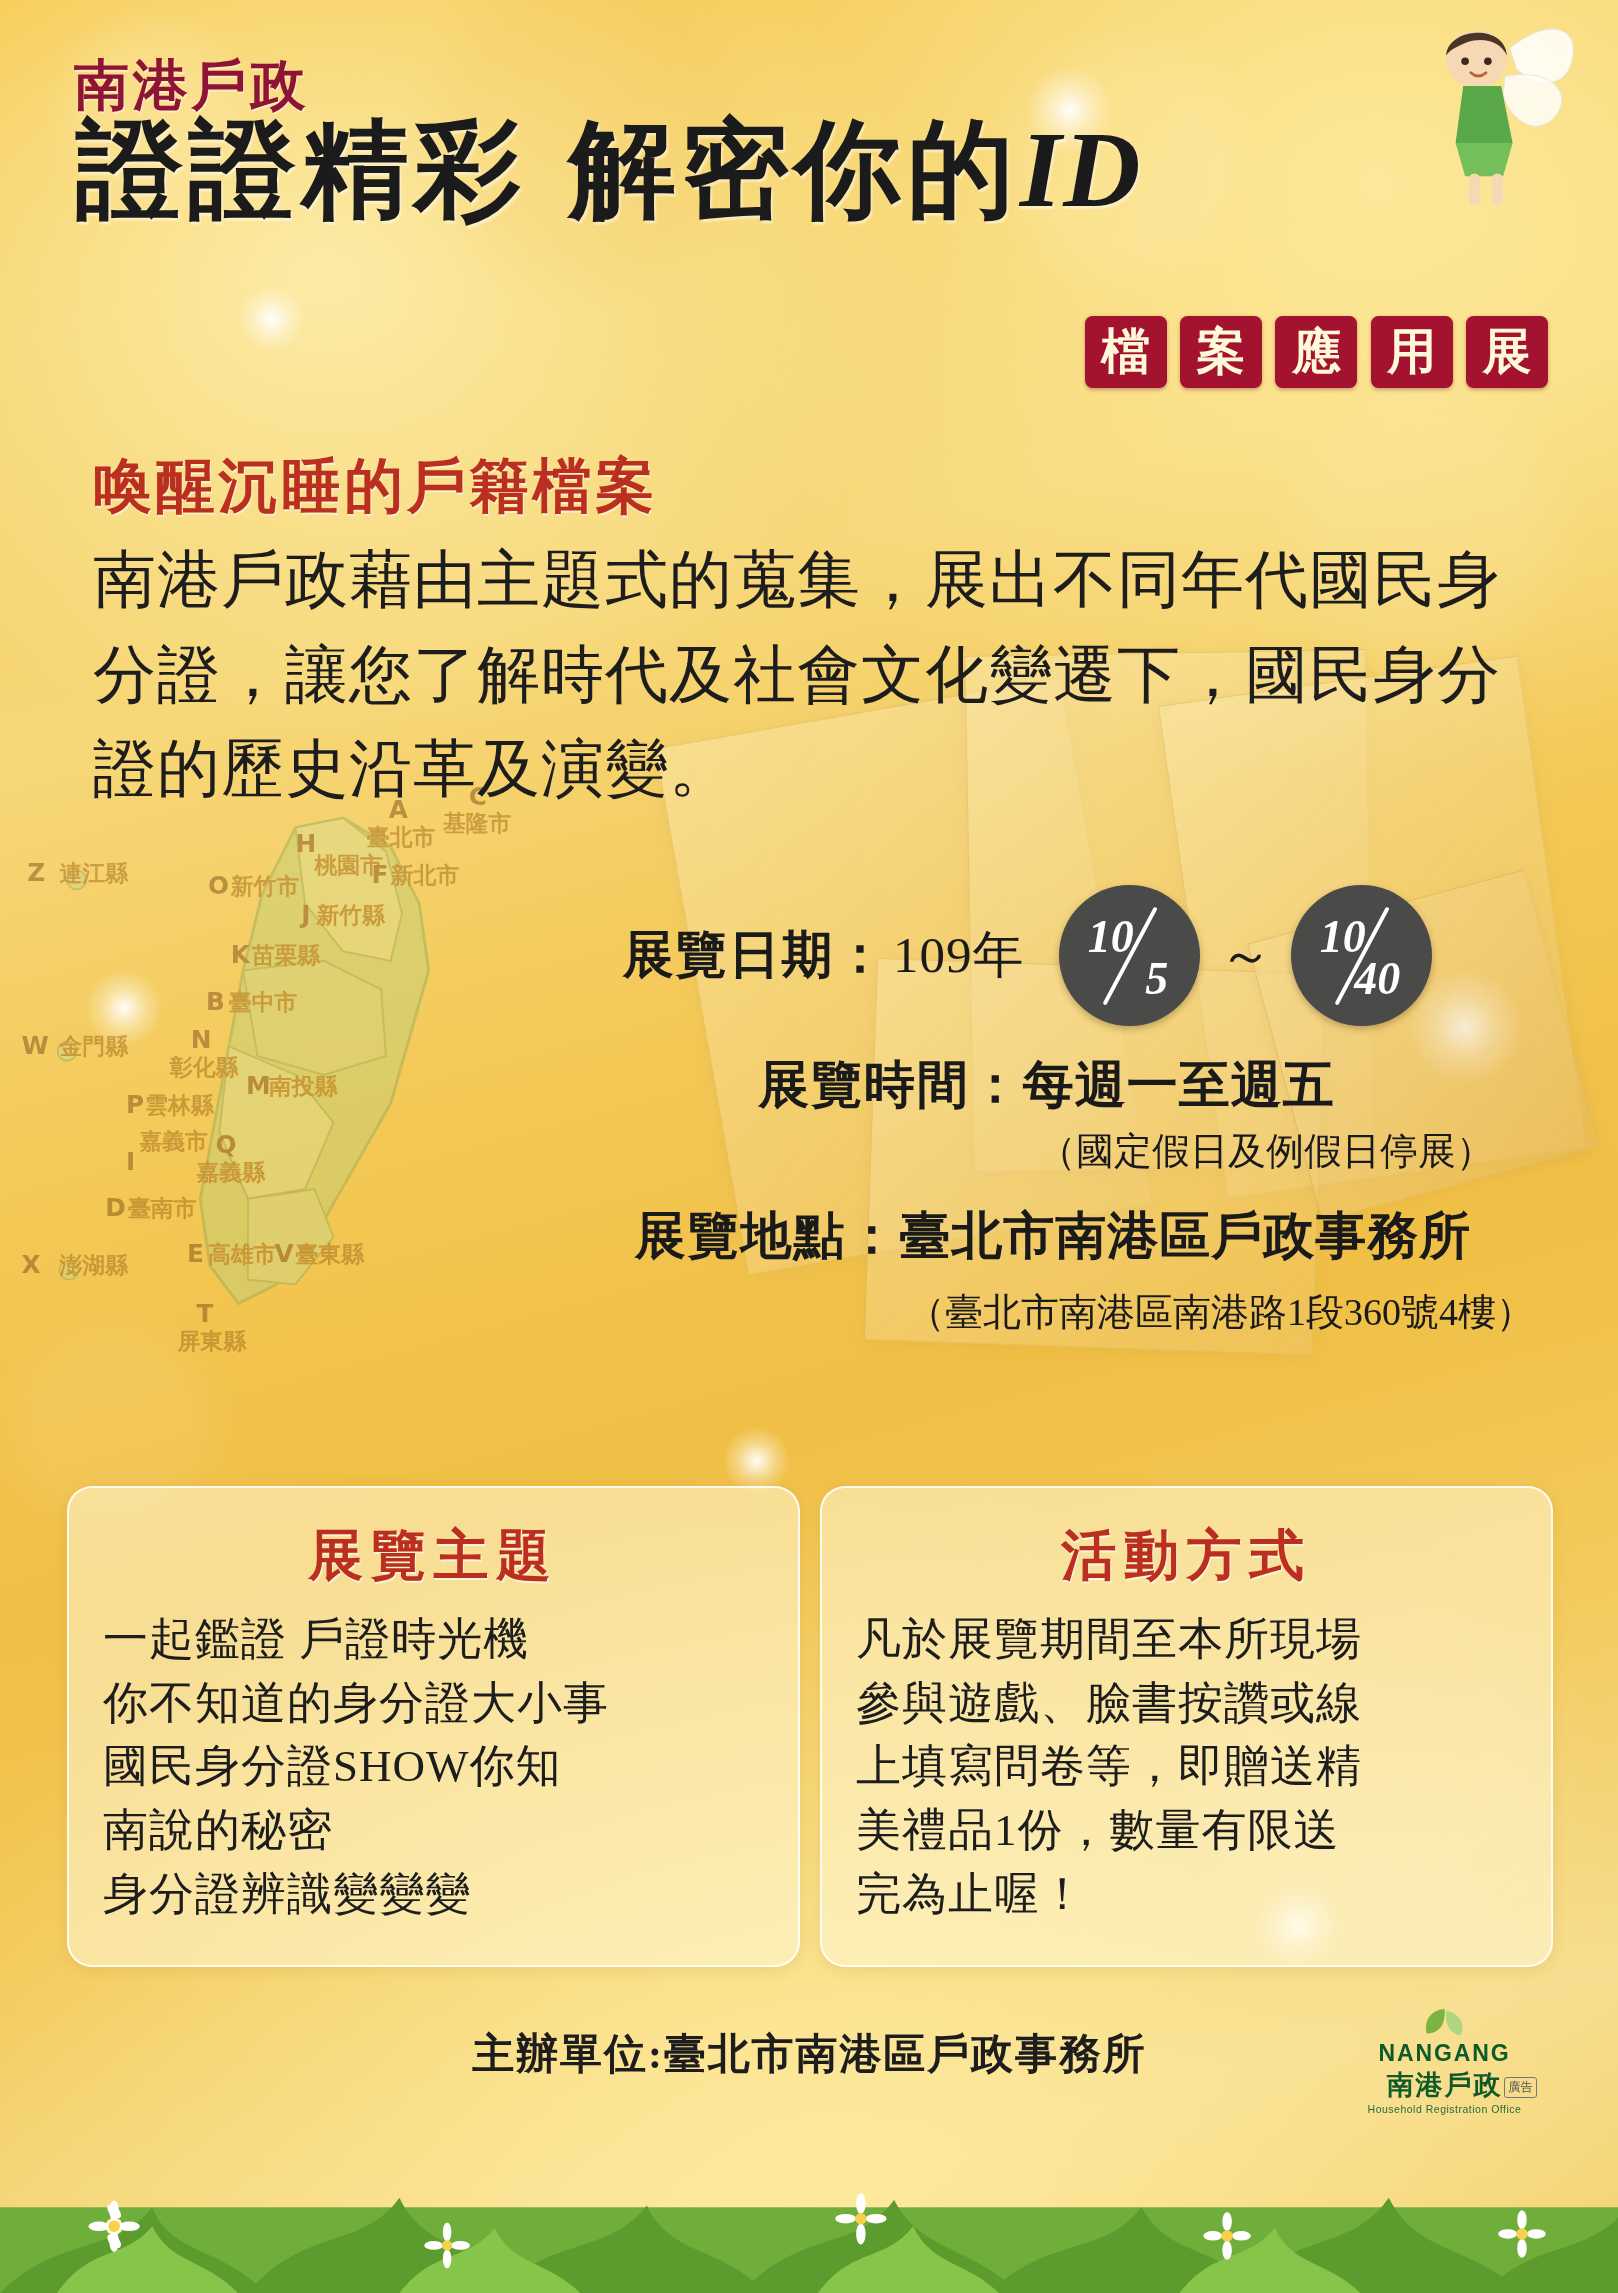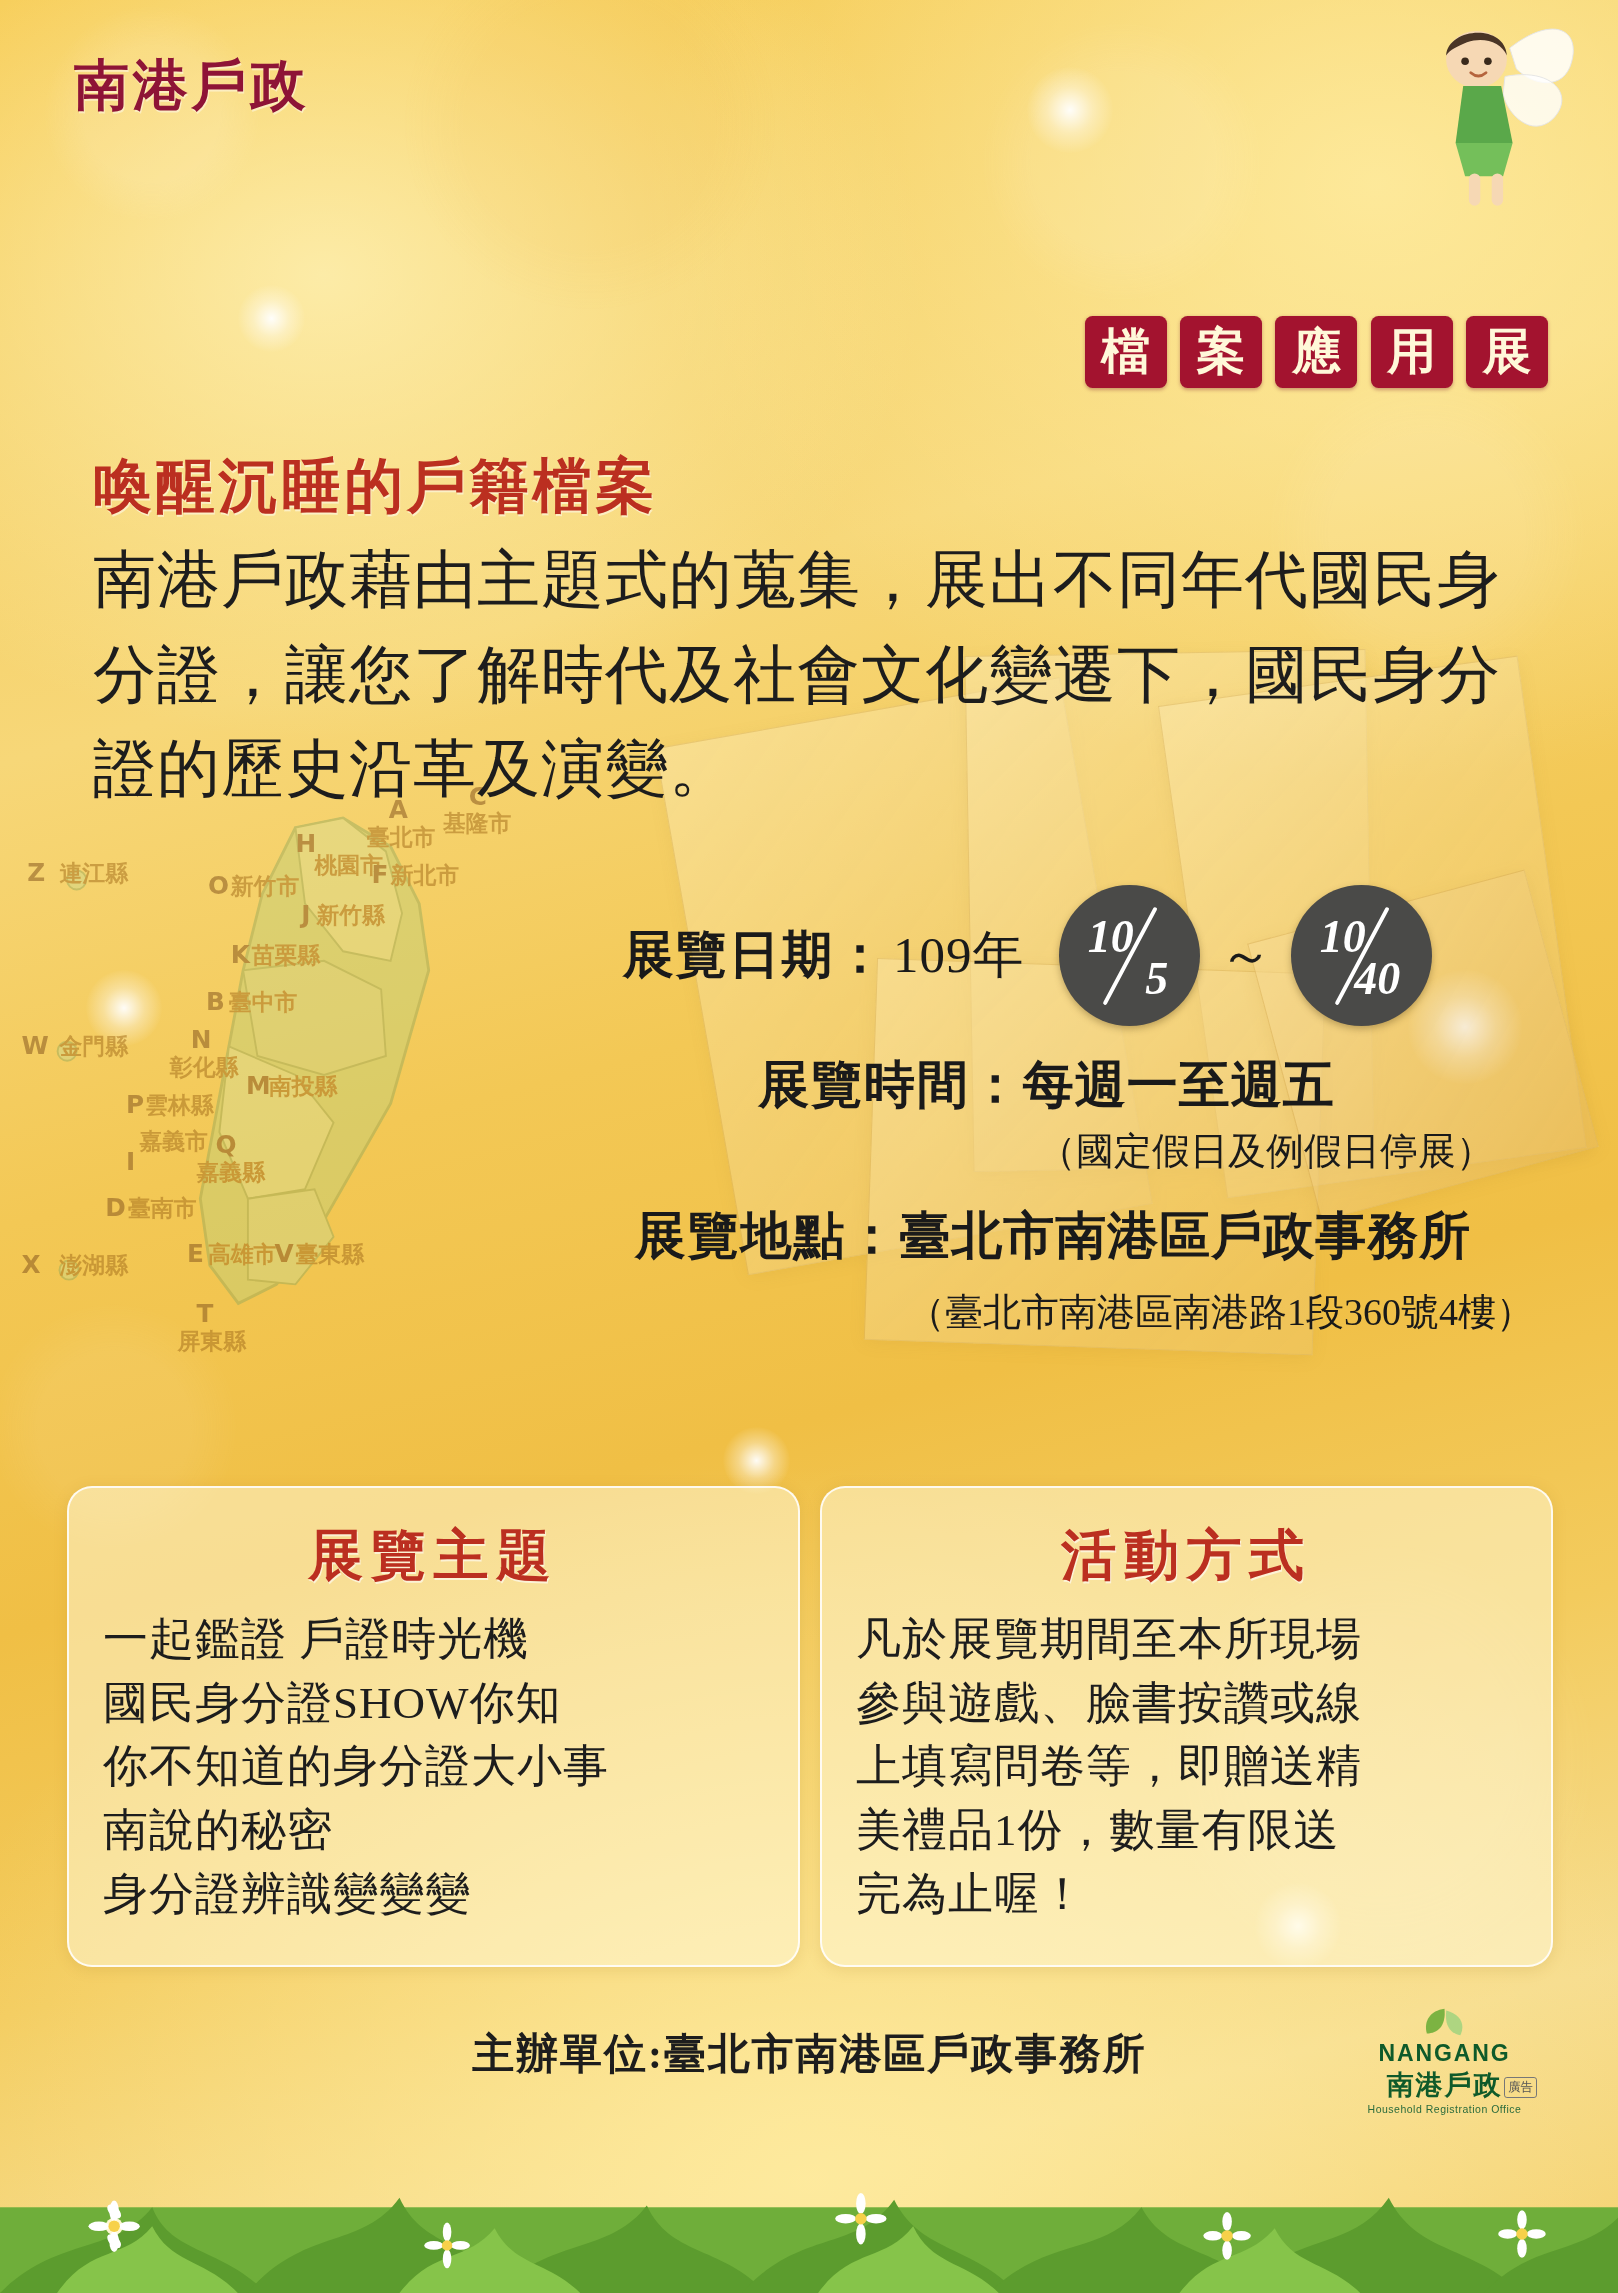--- a/index.html
+++ b/index.html
@@ -397,20 +397,23 @@
         <path d="M56 80 L96 80 L108 140 L48 140 Z" fill="#5aa84a"></path>
         <path d="M48 140 L108 140 L98 175 L58 175 Z" fill="#74bf5a"></path>
         <rect x="62" y="172" width="12" height="34" rx="6" fill="#f6d8b4"></rect>
         <rect x="86" y="172" width="12" height="34" rx="6" fill="#f6d8b4"></rect>
       </g>
     </svg>
   </div>
 
   <div class="kicker">南港戶政</div>
 
+  <div class="headline">
+    <span>證證精彩</span><span class="gap"></span><span>解密你的</span><span class="id">ID</span>
+  </div>
 
   <div class="subbadge">
     <div class="blk">檔</div>
     <div class="blk">案</div>
     <div class="blk">應</div>
     <div class="blk">用</div>
     <div class="blk">展</div>
   </div>
 
   <div class="sec-title">喚醒沉睡的戶籍檔案</div>
@@ -445,22 +448,22 @@
       <span class="value">臺北市南港區戶政事務所</span>
     </div>
     <div class="sub" style="width:1020px;margin-top:16px;">（臺北市南港區南港路1段360號4樓）</div>
   </div>
 
   <div class="cards">
     <div class="card">
       <h3>展覽主題</h3>
       <ul>
         <li>一起鑑證 戶證時光機</li>
+        <li>你不知道的身分證大小事</li>
         <li>國民身分證SHOW你知</li>
-        <li>你不知道的身分證大小事</li>
         <li>南說的秘密</li>
         <li>身分證辨識變變變</li>
       </ul>
     </div>
     <div class="card">
       <h3>活動方式</h3>
       <ul>
         <li>凡於展覽期間至本所現場</li>
         <li>參與遊戲、臉書按讚或線</li>
         <li>上填寫問卷等，即贈送精</li>

